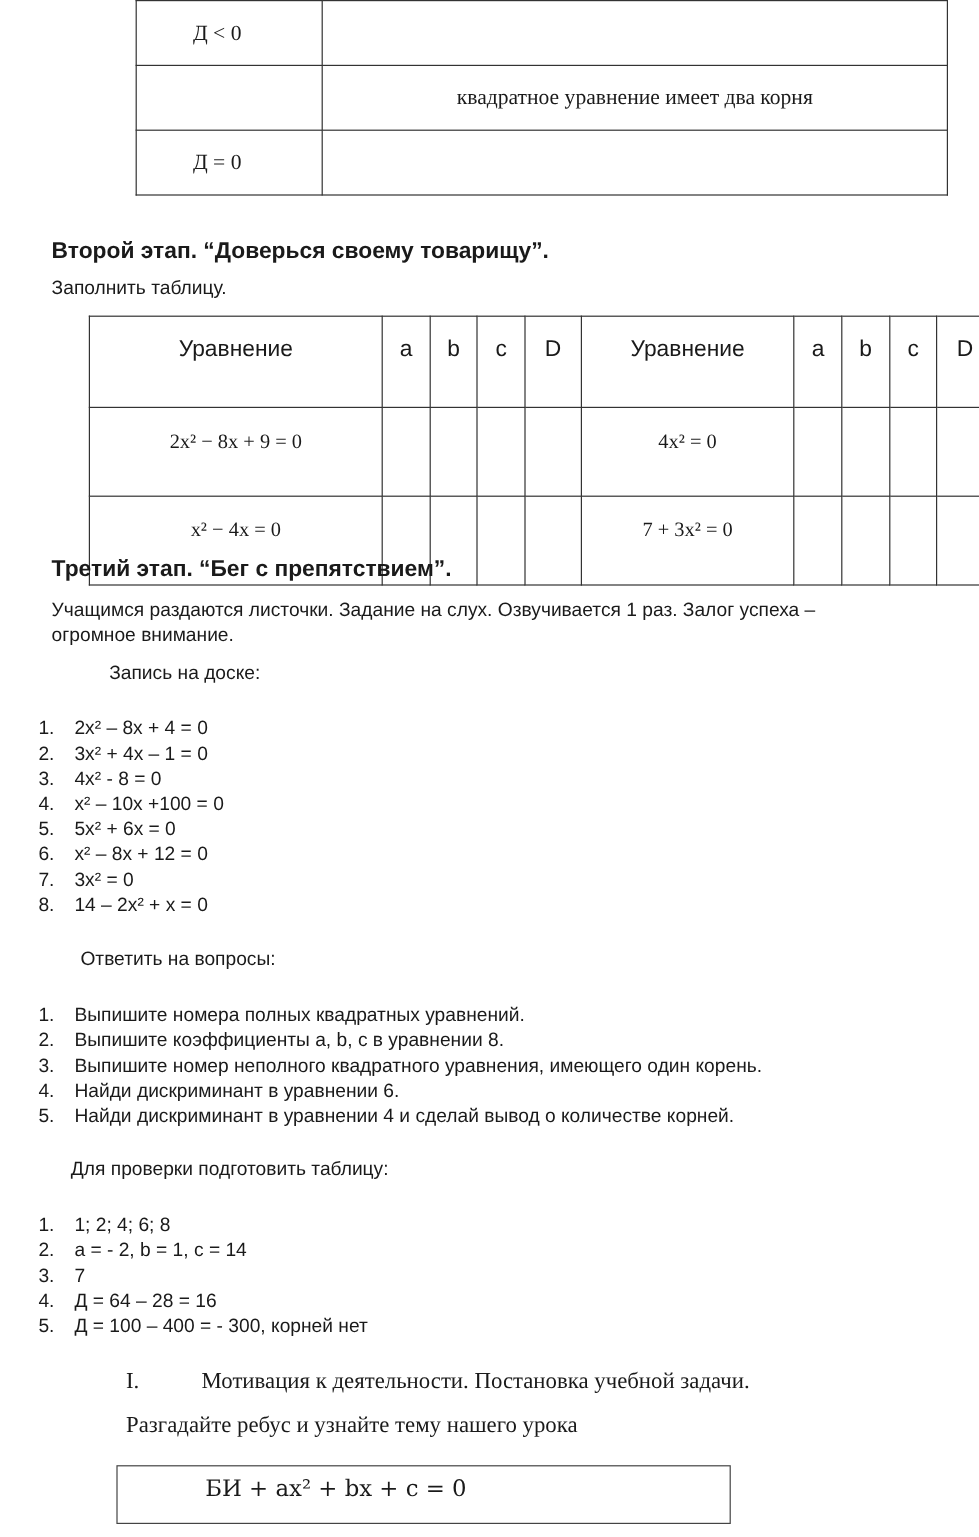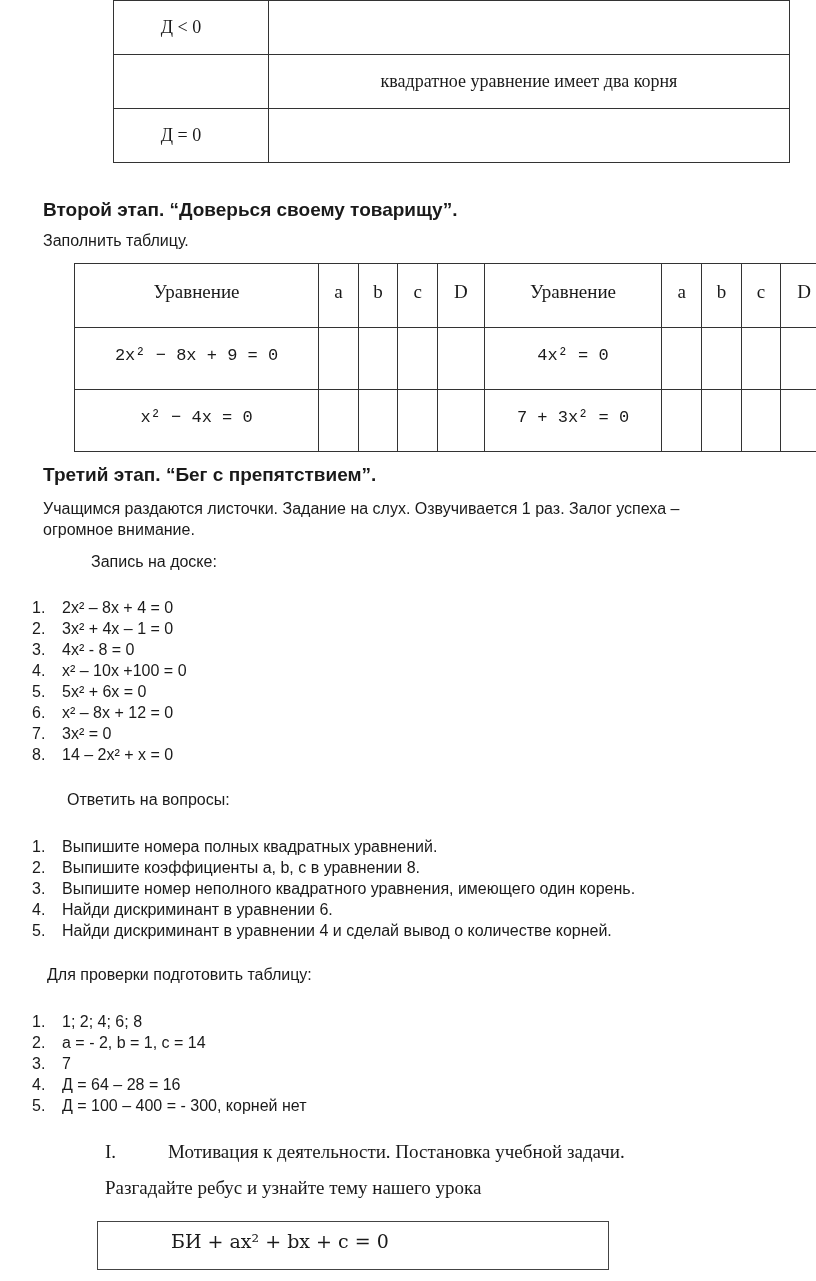--- a/index.html
+++ b/index.html
@@ -22,22 +22,22 @@
   .h-bold { font-weight: bold; font-size: 19px; }
   .p { font-size: 16px; }
 
   
   .t2 { left: 31px; top: 263px; width: 754px; }
   .t2 td { border: 1.5px solid #333; height: 55px; padding: 0; text-align: center; font-size: 18px; }
   .t2 td.eq { width: 245px; }
   .t2 td.eq2 { width: 178px; }
   .t2 td.sm { width: 39px; }
   .t2 td.smD { width: 46px; }
-  .t2 .hdr td { font-family: Liberation Serif, serif; font-size: 19px; vertical-align: middle; padding-bottom: 8px; }
-  .t2 .mrow td { font-family: Liberation Mono, monospace; font-size: 17px; padding-bottom: 6px; }
+  .t2 .hdr td { font-family: Liberation Sans, sans-serif; font-size: 19px; vertical-align: middle; padding-bottom: 20px; }
+  .t2 .mrow td { font-family: Liberation Serif, serif; font-size: 17px; padding-bottom: 18px; }
 
   ol.list { margin: 0; padding: 0; list-style: none; }
   ol.list li { position: relative; padding-left: 62px; font-size: 16px; line-height: 21px; height: 21px; white-space: nowrap; }
   ol.list li .num { position: absolute; left: 32px; }
 
   .rebus { left: 54px; top: 1221px; width: 512px; height: 49px; border: 1.5px solid #444; box-sizing: border-box; }
   .rebus-text { left: 128px; top: 1230px; font-size: 19px; }
 </style>
 </head>
 <body>
@@ -123,21 +123,21 @@
 
 <div class="abs p" style="left:0;top:791px;padding-left:24px;">Ответить на вопросы:</div>
 <ol class="abs list" style="left:0;top:836px;">
   <li><span class="num">1.</span><span>Выпишите номера полных квадратных уравнений.</span></li>
   <li><span class="num">2.</span><span>Выпишите коэффициенты a, b, c в уравнении 8.</span></li>
   <li><span class="num">3.</span><span>Выпишите номер неполного квадратного уравнения, имеющего один корень.</span></li>
   <li><span class="num">4.</span><span>Найди дискриминант в уравнении 6.</span></li>
   <li><span class="num">5.</span><span>Найди дискриминант в уравнении 4 и сделай вывод о количестве корней.</span></li>
 </ol>
 
-<div class="abs p" style="left:4px;top:966px;">Для проверки подготовить таблицу:</div>
+<div class="abs p" style="left:16px;top:966px;">Для проверки подготовить таблицу:</div>
 <ol class="abs list" style="left:0;top:1011px;">
   <li><span class="num">1.</span><span>1; 2; 4; 6; 8</span></li>
   <li><span class="num">2.</span><span>a = - 2, b = 1, c = 14</span></li>
   <li><span class="num">3.</span><span>7</span></li>
   <li><span class="num">4.</span><span>Д = 64 – 28 = 16</span></li>
   <li><span class="num">5.</span><span>Д = 100 – 400 = - 300, корней нет</span></li>
 </ol>
 
 <div class="abs serif" style="left:62px;top:1141px;font-size:19px;">I.</div>
 <div class="abs serif" style="left:125px;top:1141px;font-size:19px;">Мотивация к деятельности. Постановка учебной задачи.</div>

